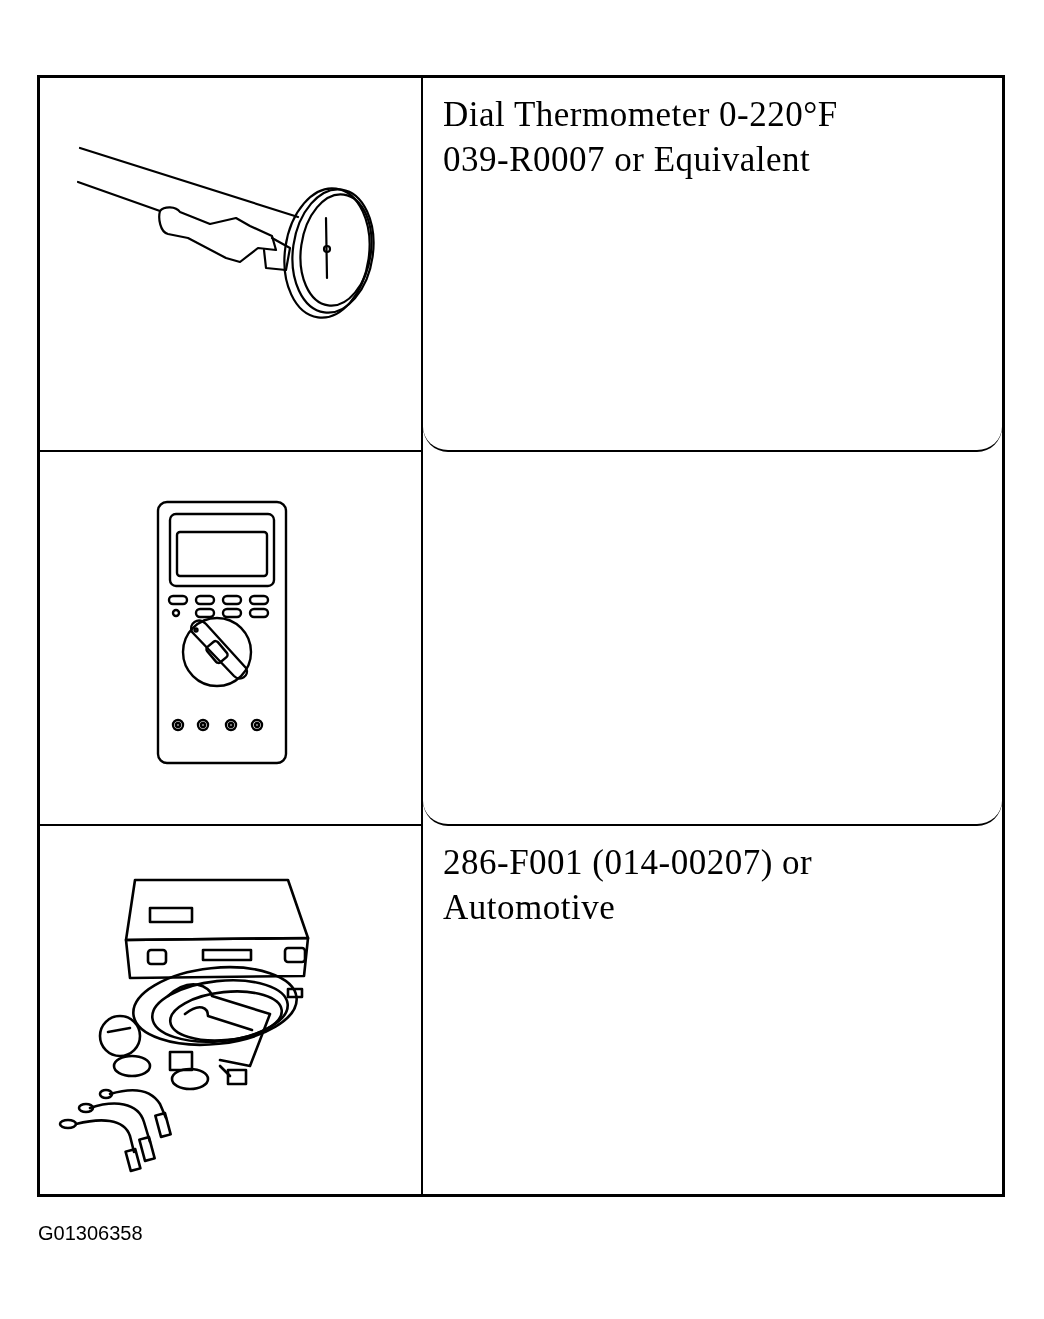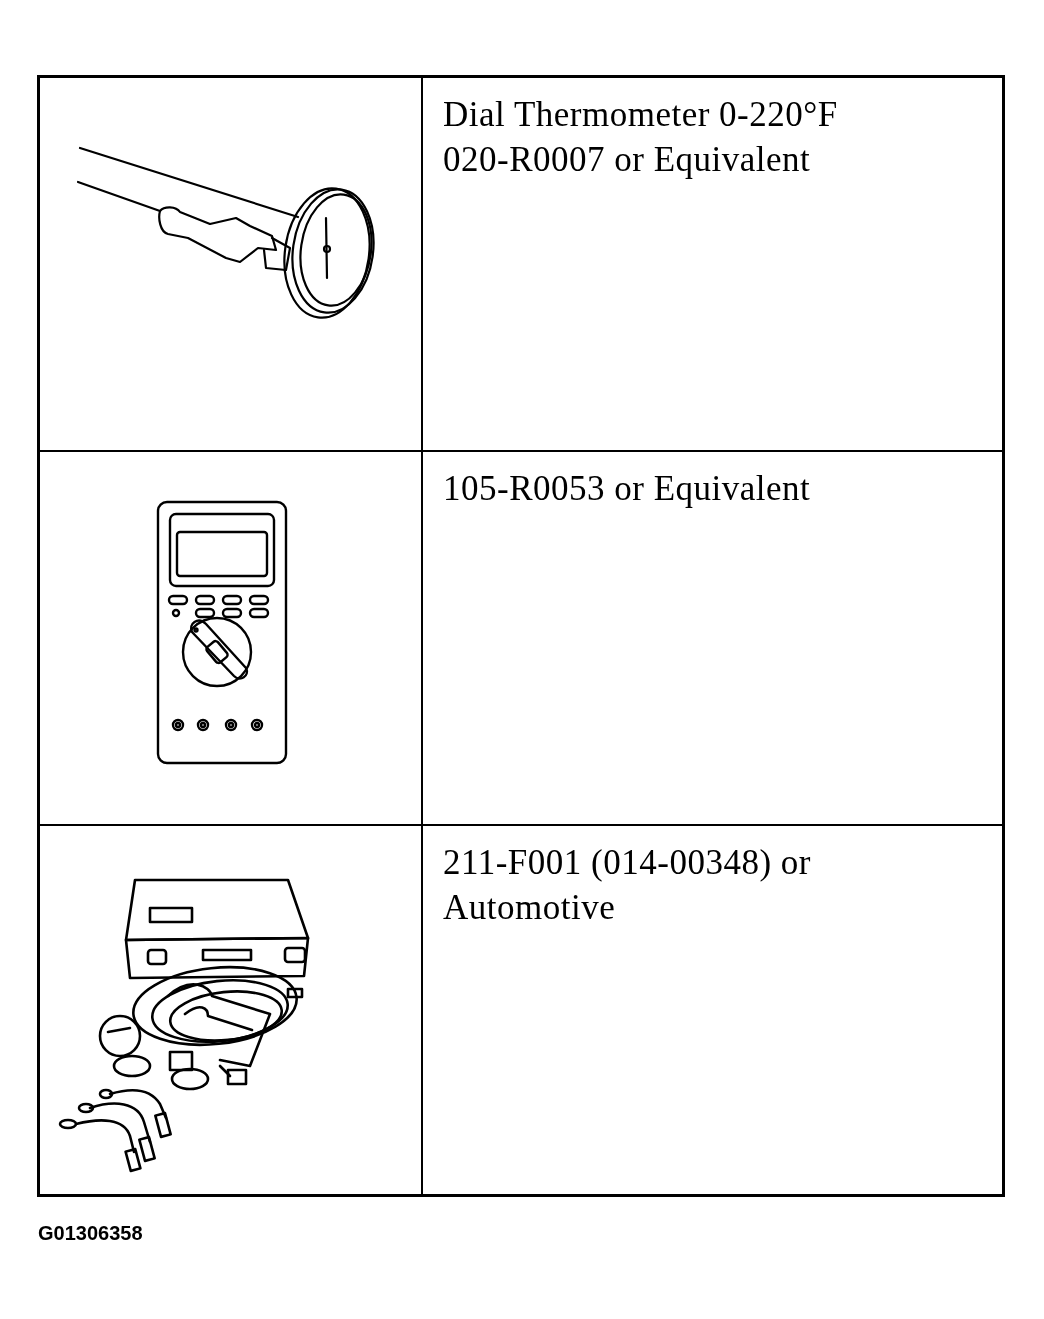--- a/index.html
+++ b/index.html
@@ -14,27 +14,28 @@
     }
     .cell { position: relative; box-sizing: border-box; }
     .cell.img { border-right: 2px solid #000; }
     .row-1 .cell, .row-2 .cell { border-bottom: 2px solid #000; }
     .row { display: contents; }
     .desc {
       padding: 14px 16px 0 20px;
       font-family: "Liberation Serif", "DejaVu Serif", serif;
       font-size: 35px; line-height: 45px; color: #000;
       letter-spacing: 0.5px;
+      border-radius: 25px;
     }
     .desc div { white-space: nowrap; }
     .cell svg { position: absolute; left: 0; top: 0; }
     .figure-id {
       position: absolute; left: 38px; top: 1222px;
       font-family: "Liberation Sans", "DejaVu Sans", sans-serif;
-      font-size: 20px; font-weight: bold; color: #000;
+      font-size: 20px; font-weight: normal; color: #000;
     }
   </style>
 </head>
 <body>
 
 <div class="tool-table">
 
   <div class="row row-1">
     <div class="cell img">
       <svg width="383" height="374" viewBox="0 0 383 374" fill="none" stroke="#000" stroke-width="2.2" stroke-linecap="round" stroke-linejoin="round">
@@ -47,21 +48,21 @@
         <ellipse cx="287" cy="175" rx="42" ry="65" transform="rotate(8 287 175)"></ellipse>
         <ellipse cx="293" cy="173" rx="40" ry="62" transform="rotate(8 293 173)"></ellipse>
         <ellipse cx="296" cy="172" rx="35" ry="56" transform="rotate(8 296 172)"></ellipse>
 
         <path d="M286 140 L287 200"></path>
         <circle cx="287" cy="171" r="3"></circle>
       </svg>
     </div>
     <div class="cell desc">
       <div>Dial Thermometer 0-220°F</div>
-      <div>020-R0007 or Equivalent</div>
+      <div>039-R0007 or Equivalent</div>
     </div>
   </div>
 
   <div class="row row-2">
     <div class="cell img">
       <svg width="383" height="374" viewBox="0 0 383 374" fill="none" stroke="#000" stroke-width="2.4" stroke-linecap="round" stroke-linejoin="round">
         <rect x="118" y="50" width="128" height="261" rx="9"></rect>
         <rect x="130" y="62" width="104" height="72" rx="6"></rect>
         <rect x="137" y="80" width="90" height="44" rx="3"></rect>
 
@@ -84,21 +85,20 @@
           <circle cx="138" cy="273" r="2"></circle>
         <circle cx="163" cy="273" r="5"></circle>
           <circle cx="163" cy="273" r="2"></circle>
         <circle cx="191" cy="273" r="5"></circle>
           <circle cx="191" cy="273" r="2"></circle>
         <circle cx="217" cy="273" r="5"></circle>
           <circle cx="217" cy="273" r="2"></circle>
       </svg>
     </div>
     <div class="cell desc">
-      <div>105-R0053 or Equivalent</div>
     </div>
   </div>
 
   <div class="row row-3">
     <div class="cell img">
       <svg width="383" height="374" viewBox="0 0 383 374" fill="none" stroke="#000" stroke-width="2.6" stroke-linecap="round" stroke-linejoin="round">
 
         <path d="M95 54 L248 54 L268 112 L86 114 Z"></path>
         <path d="M86 114 L268 112 L264 150 L90 152 Z"></path>
         <rect x="110" y="82" width="42" height="14"></rect>
@@ -127,20 +127,20 @@
         <ellipse cx="66" cy="268" rx="6" ry="4"></ellipse>
         <path d="M50 282 C74 274 98 276 104 296 L110 316"></path>
         <rect x="102" y="312" width="10" height="22" transform="rotate(-15 107 323)"></rect>
         <ellipse cx="46" cy="282" rx="7" ry="4"></ellipse>
         <path d="M36 298 C60 292 84 292 90 310 L94 326"></path>
         <rect x="88" y="324" width="10" height="20" transform="rotate(-15 93 334)"></rect>
         <ellipse cx="28" cy="298" rx="8" ry="4"></ellipse>
       </svg>
     </div>
     <div class="cell desc">
-      <div>211-F001 (014-00348) or</div>
+      <div>286-F001 (014-00207) or</div>
       <div>Automotive</div>
     </div>
   </div>
 
 </div>
 
 <div class="figure-id">G01306358</div>
 
 </body></html>

